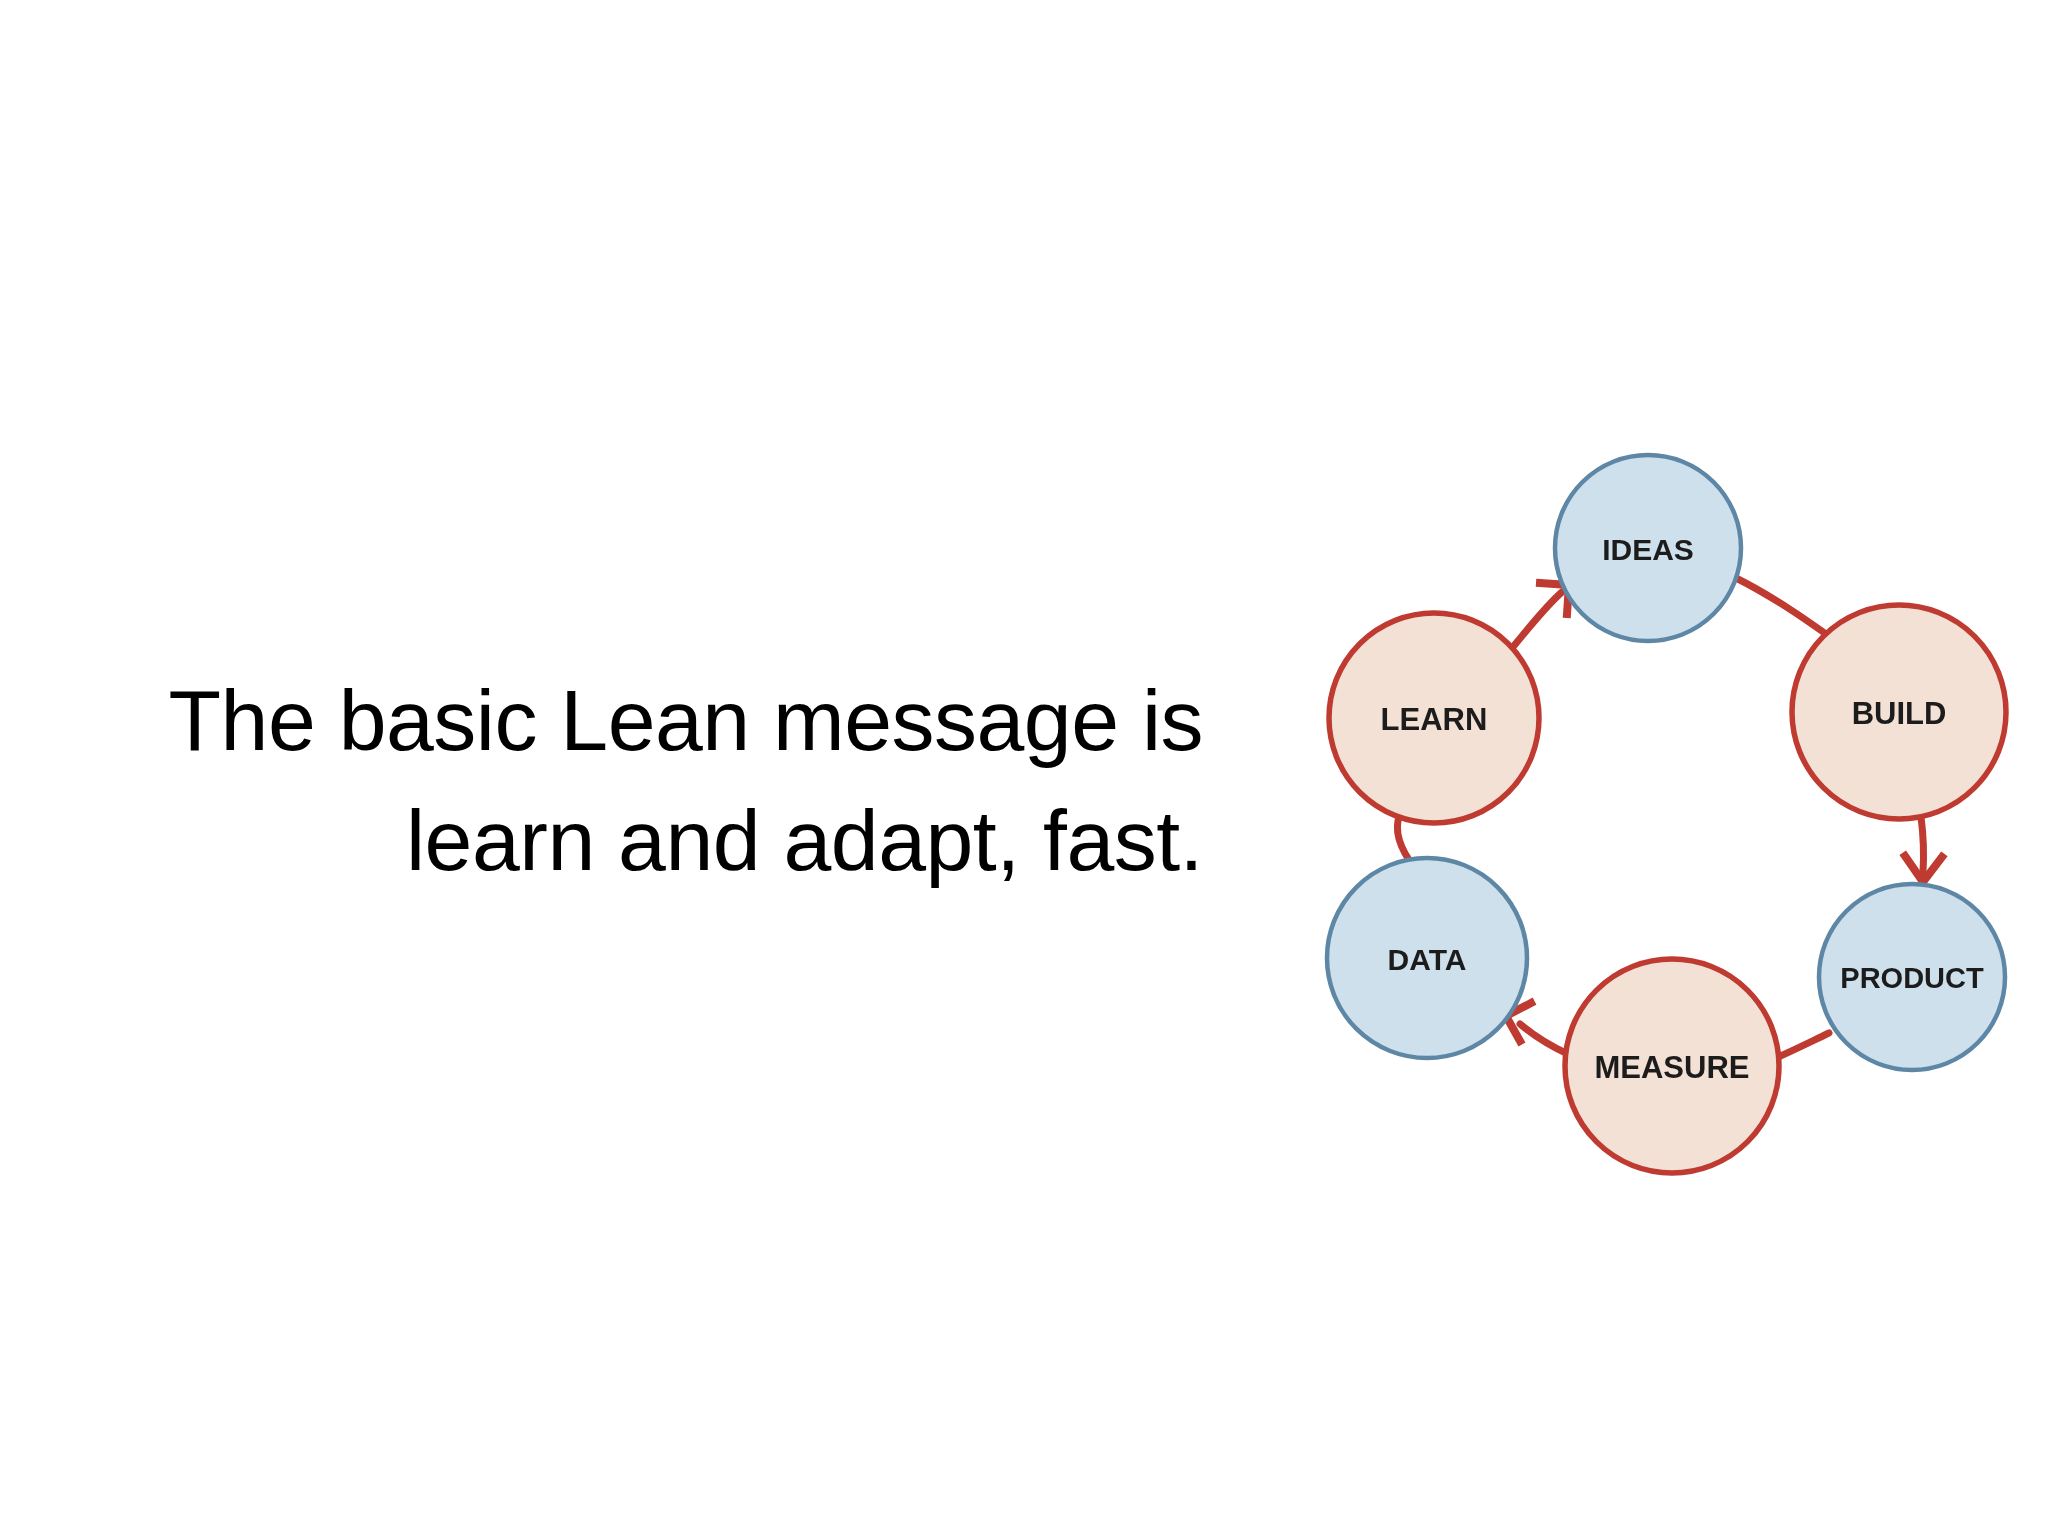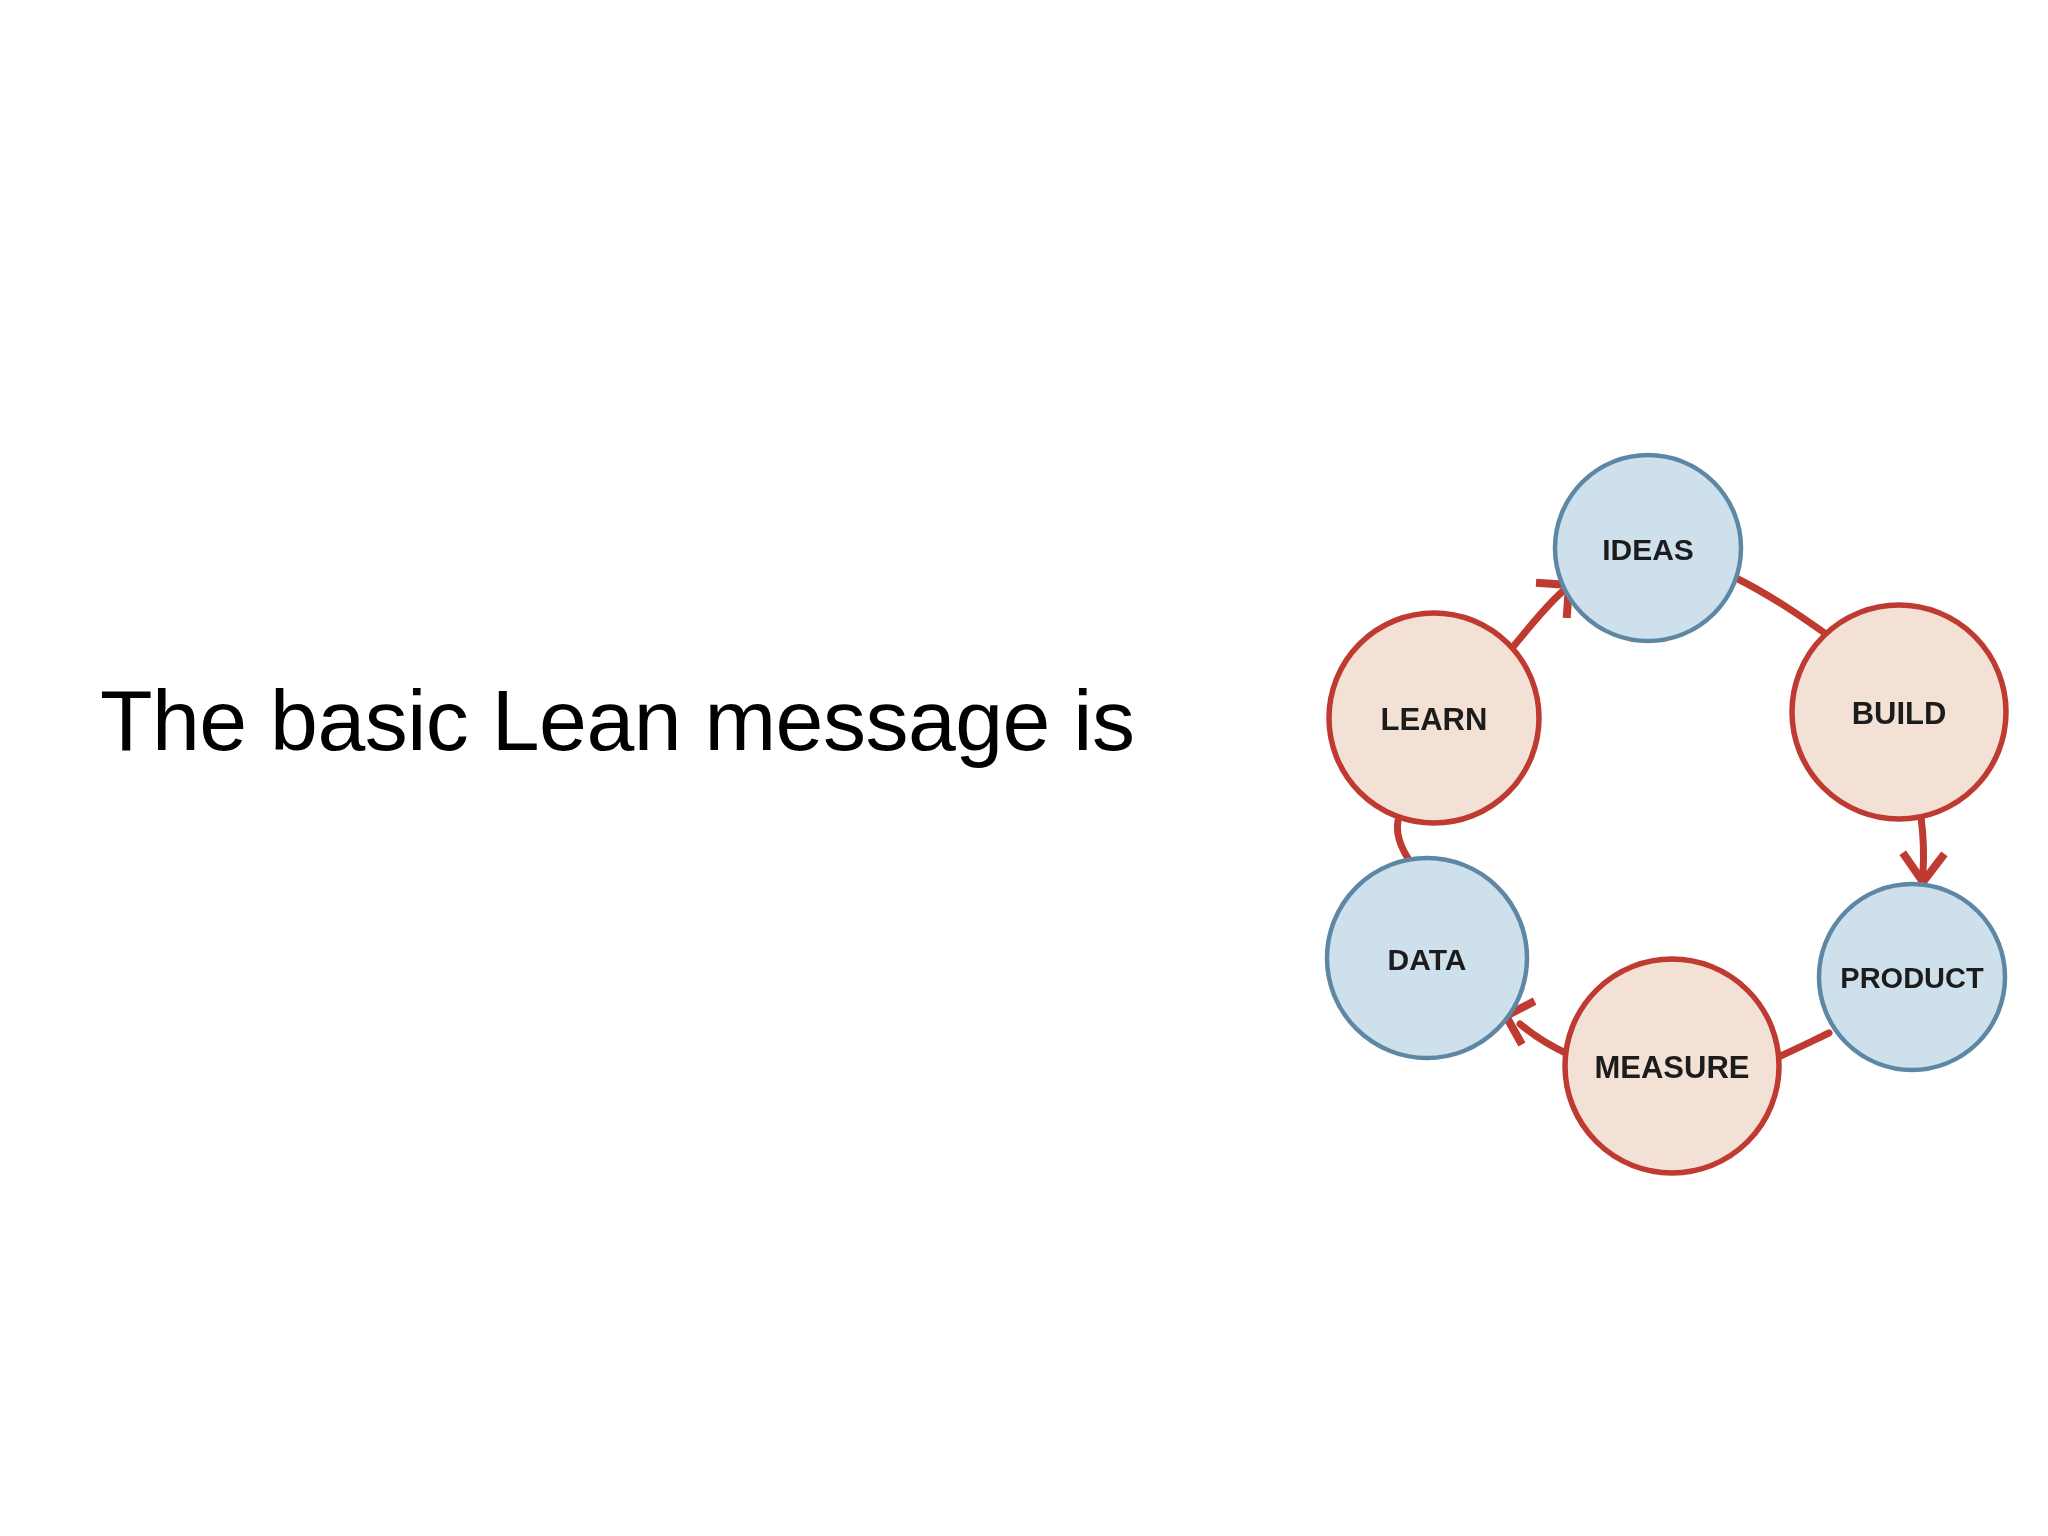--- a/index.html
+++ b/index.html
@@ -14,23 +14,24 @@
     position: relative;
     width: 2048px;
     height: 1536px;
     background: #ffffff;
     overflow: hidden;
   }
 
   
   #message-block {
     position: absolute;
-    left: 100px;
+    left: 113px;
     top: 660px;
     width: 1090px;
+    text-align: right;
   }
   .message-line {
     font-family: "Liberation Sans", sans-serif;
     font-size: 86px;
     line-height: 120px;
     color: #000000;
     font-weight: 400;
     letter-spacing: -0.5px;
     white-space: nowrap;
   }
@@ -80,20 +81,21 @@
     stroke-linejoin: miter;
   }
 </style>
 </head>
 <body>
 
 <div id="slide">
 
   <div id="message-block">
     <div class="message-line">The basic Lean message is</div>
+    <div class="message-line">learn and adapt, fast.</div>
   </div>
 
   <div id="cycle-diagram">
     <svg viewBox="0 0 808 810" xmlns="http://www.w3.org/2000/svg">
 
       <g>
 
         <g>
           <path class="connector" d="M 228 228 C 248 204 262 186 278 172"></path>
           <path class="arrowhead" d="M 256 163 L 285 165 L 283 194"></path>

